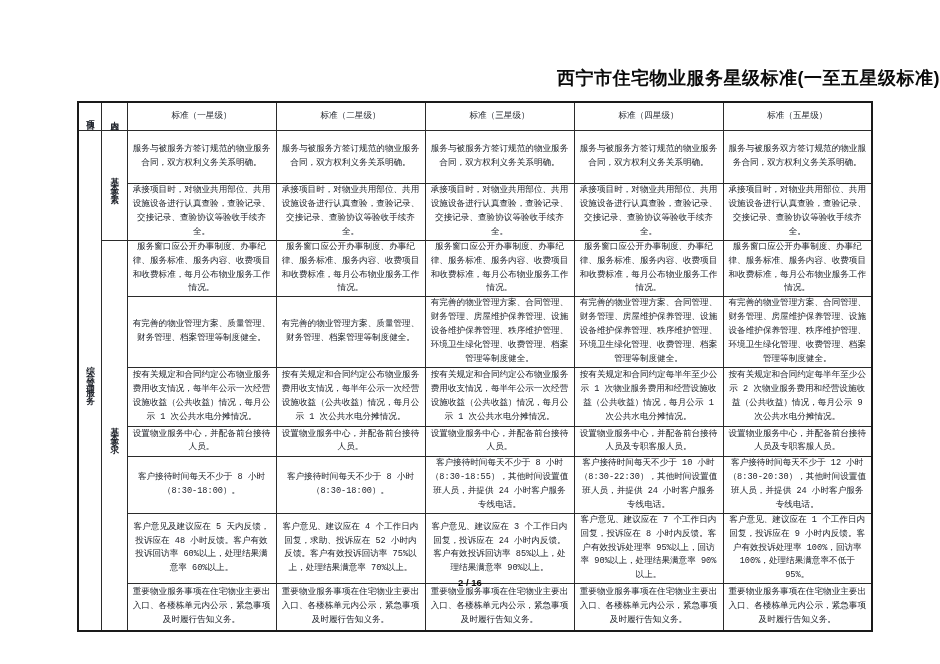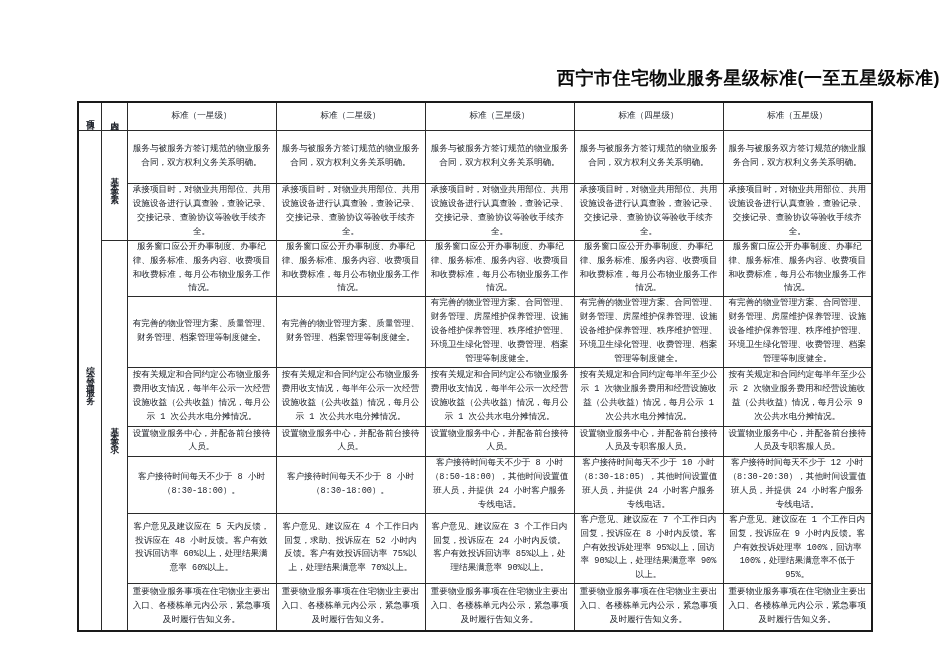--- a/index.html
+++ b/index.html
@@ -118,22 +118,22 @@
         <td>设置物业服务中心，并配备前台接待人员。</td>
         <td>设置物业服务中心，并配备前台接待人员。</td>
         <td>设置物业服务中心，并配备前台接待人员。</td>
         <td>设置物业服务中心，并配备前台接待人员及专职客服人员。</td>
         <td>设置物业服务中心，并配备前台接待人员及专职客服人员。</td>
       </tr>
 
       <tr style="height:51px">
         <td>客户接待时间每天不少于 8 小时（8:30-18:00）。</td>
         <td>客户接待时间每天不少于 8 小时（8:30-18:00）。</td>
-        <td>客户接待时间每天不少于 8 小时（8:50-18:00），其他时间设置值班人员，并提供 24 小时客户服务专线电话。</td>
-        <td>客户接待时间每天不少于 10 小时（8:30-18:05），其他时间设置值班人员，并提供 24 小时客户服务专线电话。</td>
+        <td>客户接待时间每天不少于 8 小时（8:30-18:55），其他时间设置值班人员，并提供 24 小时客户服务专线电话。</td>
+        <td>客户接待时间每天不少于 10 小时（8:30-22:30），其他时间设置值班人员，并提供 24 小时客户服务专线电话。</td>
         <td>客户接待时间每天不少于 12 小时（8:30-20:30），其他时间设置值班人员，并提供 24 小时客户服务专线电话。</td>
       </tr>
 
       <tr style="height:55px">
         <td>客户意见及建议应在 5 天内反馈，投诉应在 48 小时反馈。客户有效投诉回访率 60%以上，处理结果满意率 60%以上。</td>
         <td>客户意见、建议应在 4 个工作日内回复，求助、投诉应在 52 小时内反馈。客户有效投诉回访率 75%以上，处理结果满意率 70%以上。</td>
         <td>客户意见、建议应在 3 个工作日内回复，投诉应在 24 小时内反馈。客户有效投诉回访率 85%以上，处理结果满意率 90%以上。</td>
         <td>客户意见、建议应在 7 个工作日内回复，投诉应在 8 小时内反馈。客户有效投诉处理率 95%以上，回访率 90%以上，处理结果满意率 90%以上。</td>
         <td>客户意见、建议应在 1 个工作日内回复，投诉应在 9 小时内反馈。客户有效投诉处理率 100%，回访率 100%，处理结果满意率不低于 95%。</td>
       </tr>
@@ -141,14 +141,15 @@
       <tr style="height:47px">
         <td>重要物业服务事项在住宅物业主要出入口、各楼栋单元内公示，紧急事项及时履行告知义务。</td>
         <td>重要物业服务事项在住宅物业主要出入口、各楼栋单元内公示，紧急事项及时履行告知义务。</td>
         <td>重要物业服务事项在住宅物业主要出入口、各楼栋单元内公示，紧急事项及时履行告知义务。</td>
         <td>重要物业服务事项在住宅物业主要出入口、各楼栋单元内公示，紧急事项及时履行告知义务。</td>
         <td>重要物业服务事项在住宅物业主要出入口、各楼栋单元内公示，紧急事项及时履行告知义务。</td>
       </tr>
     </tbody>
   </table>
 
+  <div class="pageno">2 / 16</div>
 
 </div>
 
 </body></html>

